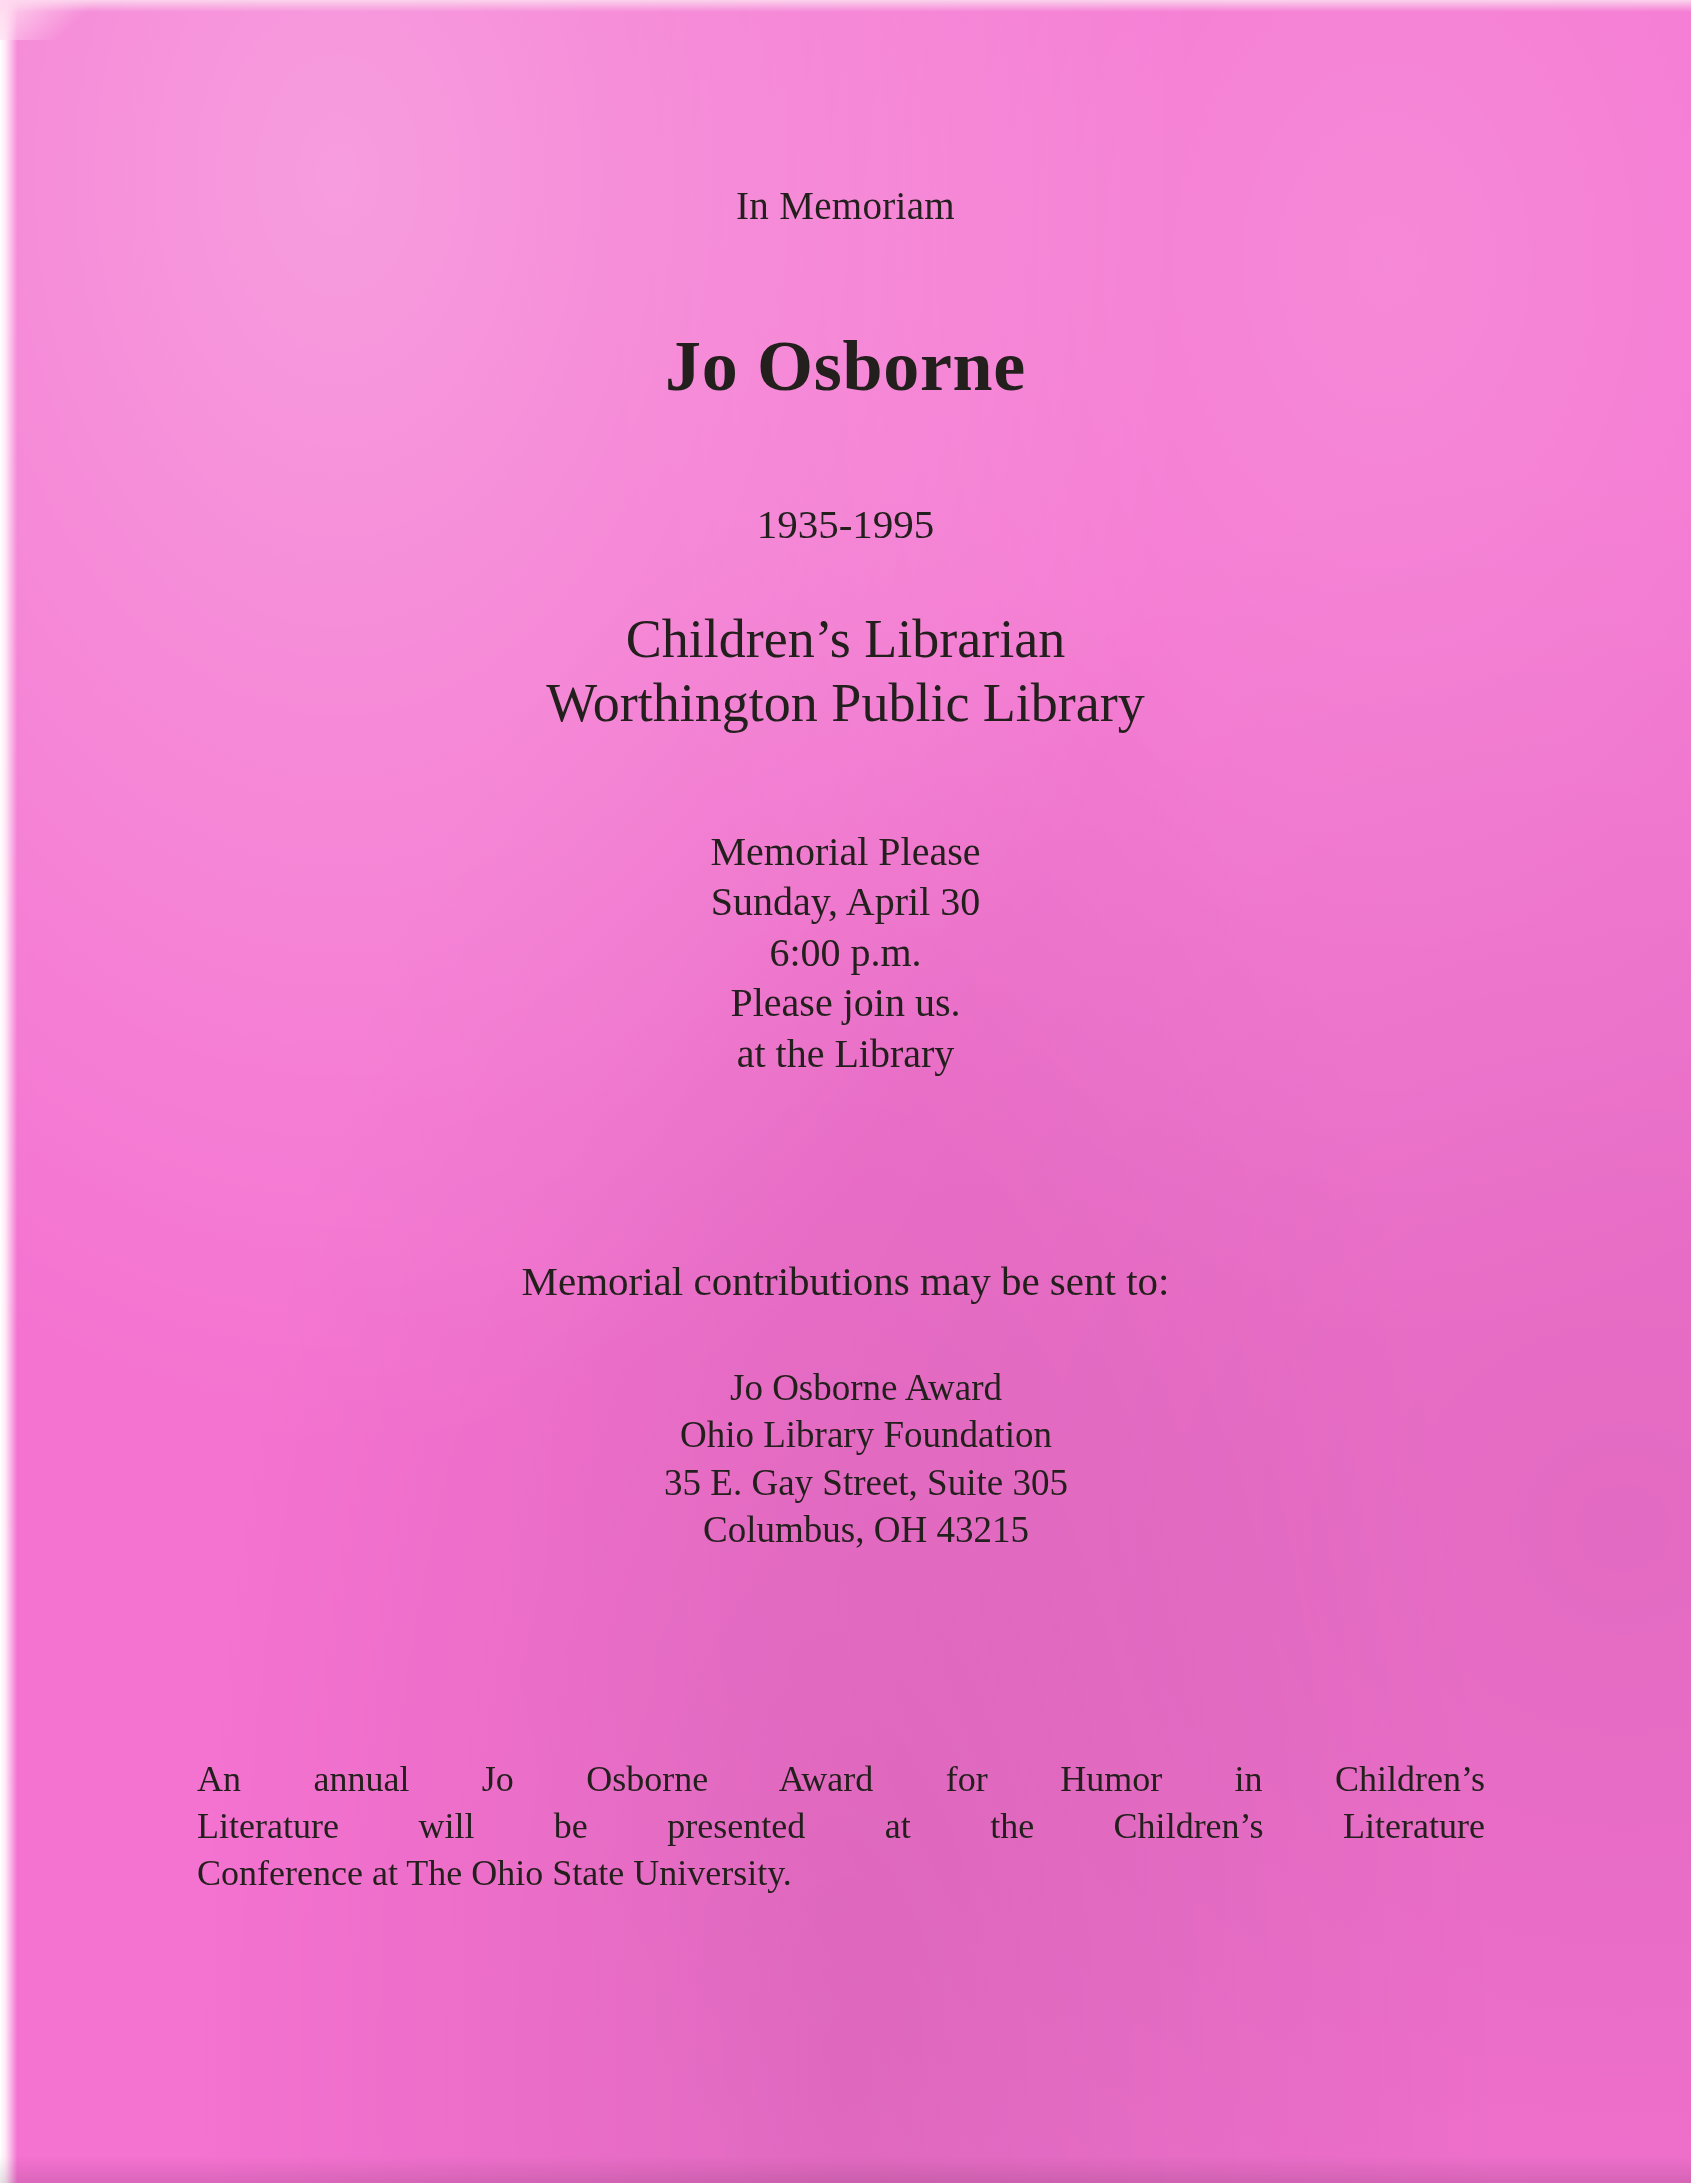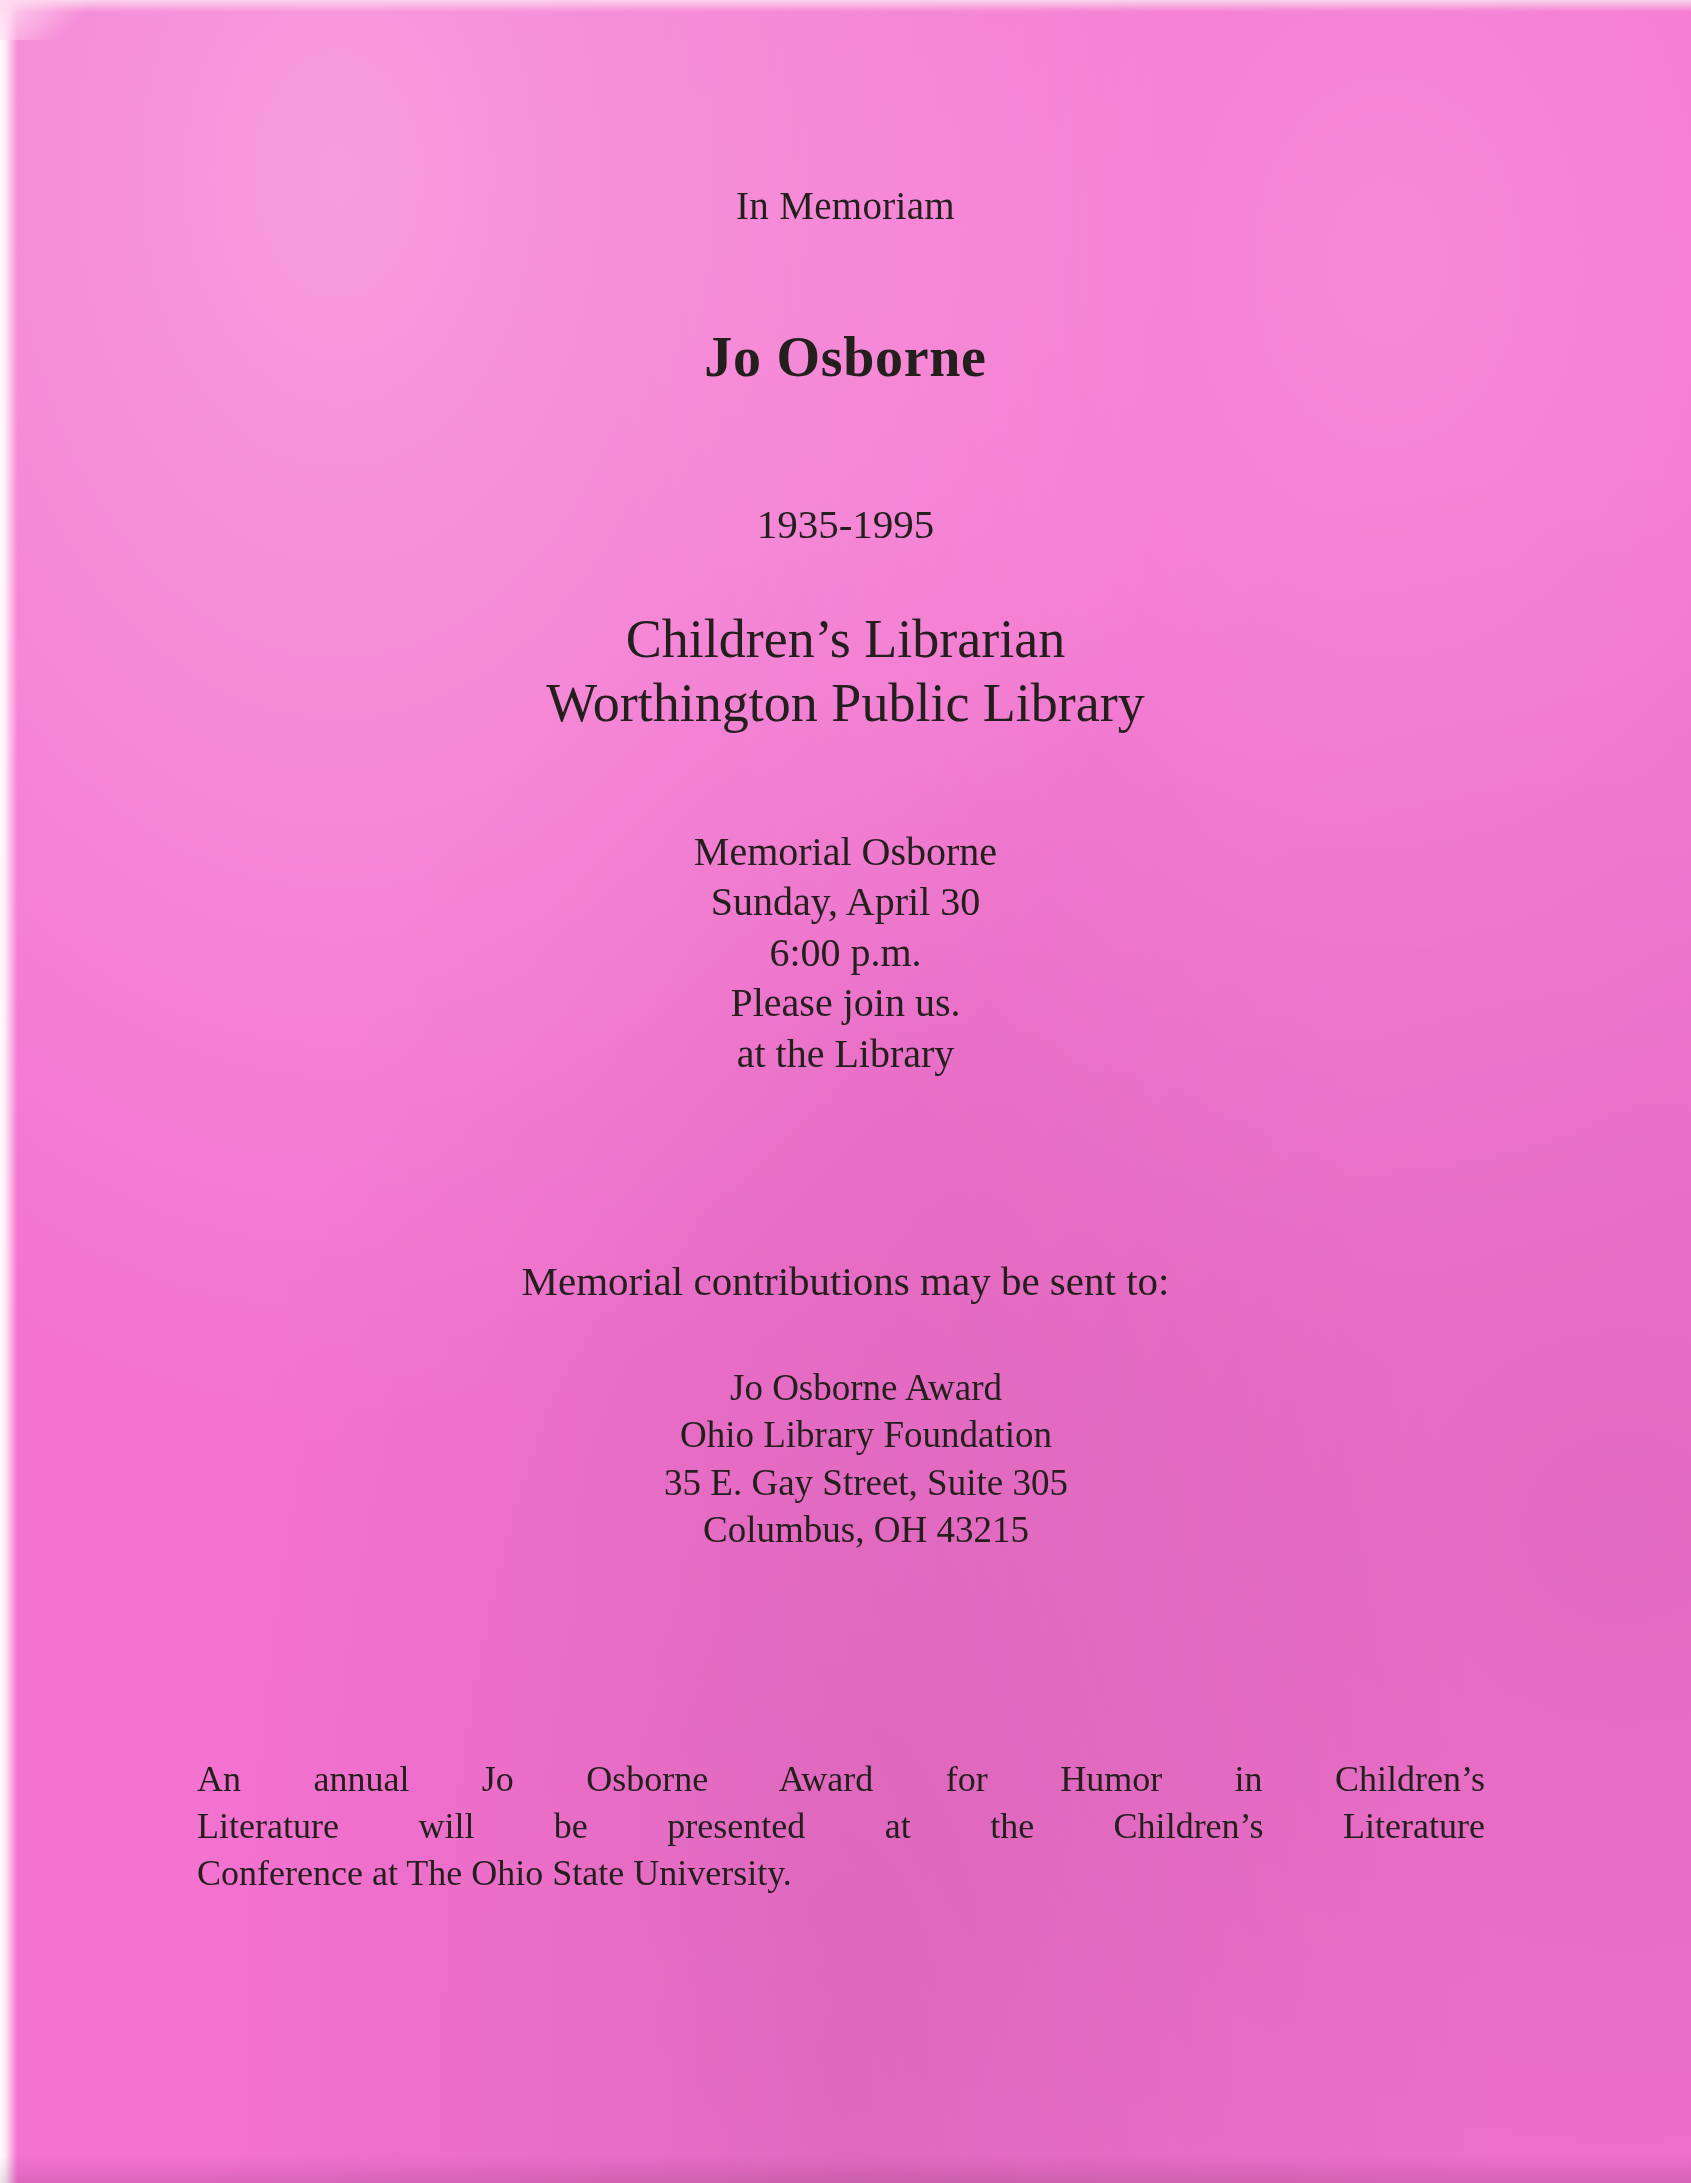--- a/index.html
+++ b/index.html
@@ -66,21 +66,21 @@
     position: absolute;
     top: 183px;
     left: 0; right: 0;
     font-size: 39px;
     letter-spacing: 0.3px;
   }
   .l-name {
     position: absolute;
     top: 325px;
     left: 0; right: 0;
-    font-size: 56px;
+    font-size: 72px;
     font-weight: bold;
     letter-spacing: 0.7px;
   }
   .l-years {
     position: absolute;
     top: 465px;
     left: 0; right: 0;
     font-size: 41px;
     margin-top: 35px;
   }
@@ -149,21 +149,21 @@
     <div class="l-name center">Jo Osborne</div>
 
     <div class="l-years center">1935-1995</div>
 
     <div class="block-role center">
       <div>Children’s Librarian</div>
       <div>Worthington Public Library</div>
     </div>
 
     <div class="block-service center">
-      <div>Memorial Osborne</div>
+      <div>Memorial Please</div>
       <div>Sunday, April 30</div>
       <div>6:00 p.m.</div>
       <div>Please join us.</div>
       <div>at the Library</div>
     </div>
 
     <div class="l-contrib center">Memorial contributions may be sent to:</div>
 
     <div class="block-address center">
       <div>Jo Osborne Award</div>

